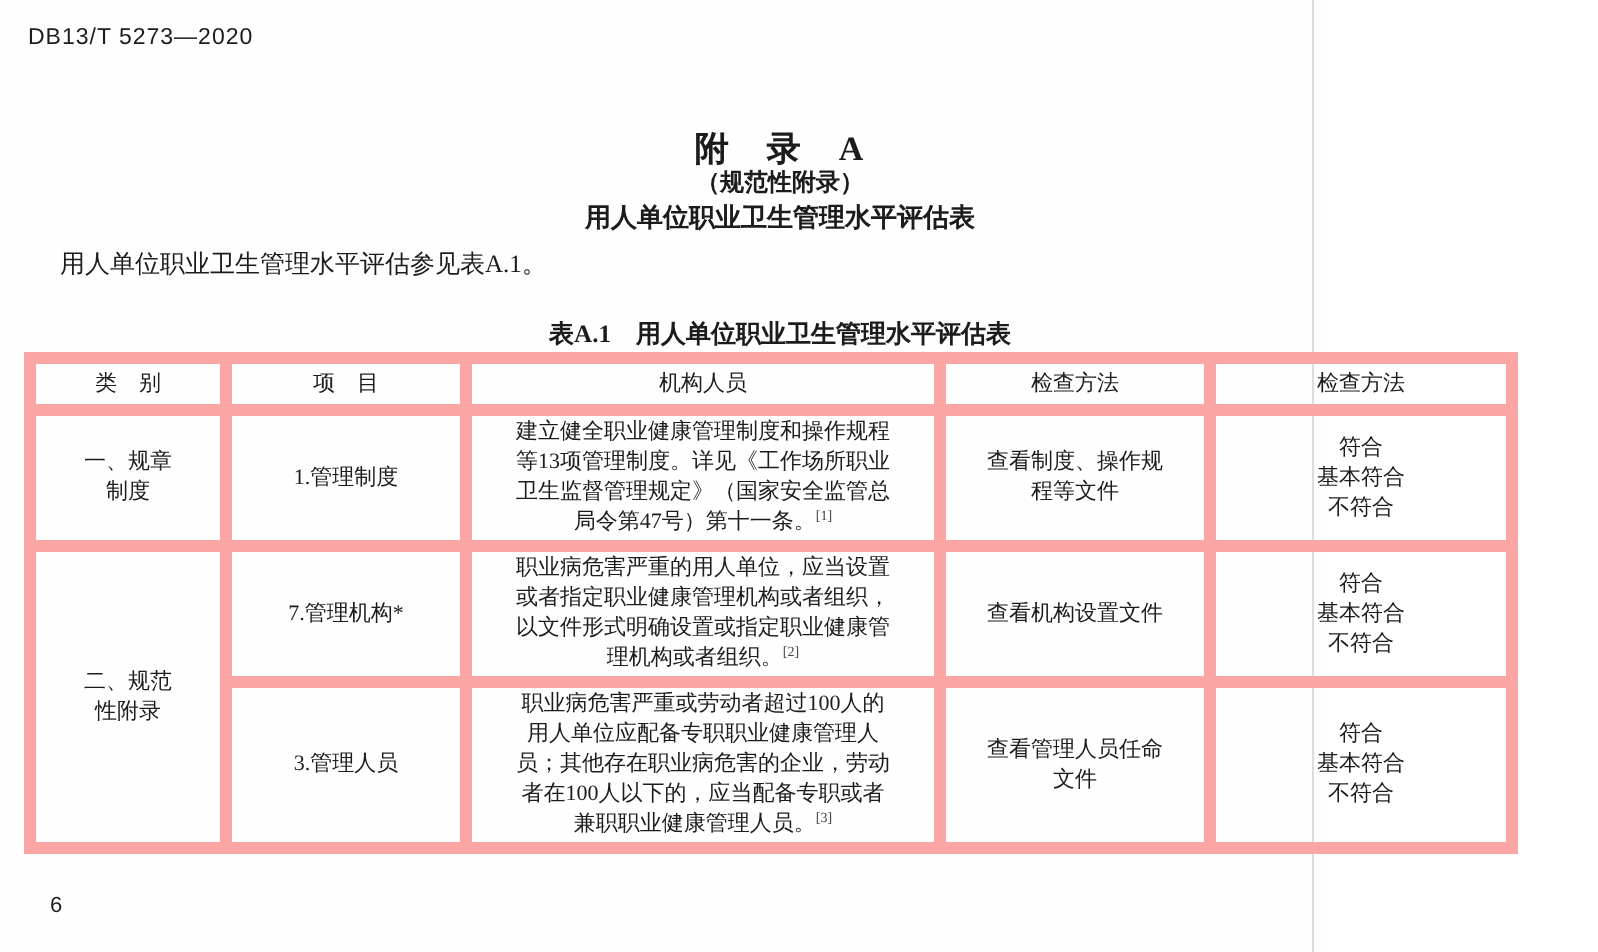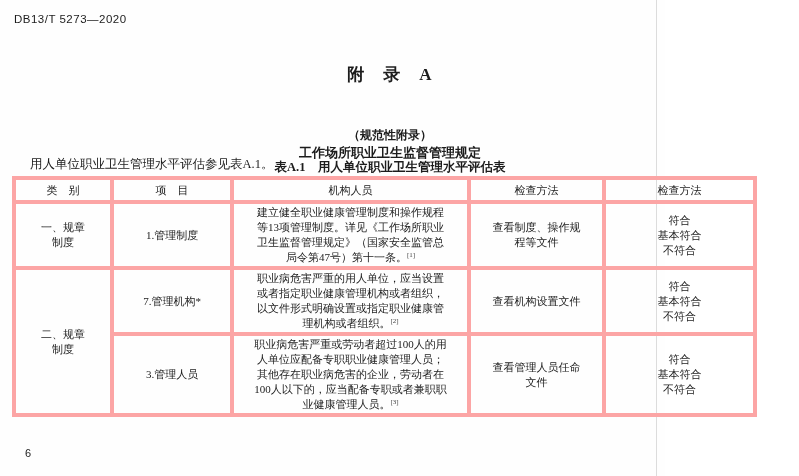--- a/index.html
+++ b/index.html
@@ -37,47 +37,47 @@
   }
   .title-block {
     position: absolute;
     left: 0;
     top: 66px;
     width: 780px;
     text-align: center;
     font-weight: bold;
   }
   .title-line1 { font-size: 17px; line-height: 17px; letter-spacing: 1px; }
-  .title-line2 { font-size: 12px; line-height: 17px; margin-top: 44px; }
+  .title-line2 { font-size: 12px; line-height: 17px; }
   .title-line3 { font-size: 13px; line-height: 17px; }
   .intro {
     position: absolute;
     left: 30px;
-    top: 156px;
+    top: 124px;
     font-size: 12.5px;
   }
   .table-caption {
     position: absolute;
     left: 0;
     top: 159px;
     width: 780px;
     text-align: center;
     font-weight: bold;
     font-size: 12.5px;
   }
   table.eval {
     position: absolute;
     left: 12px;
     top: 176px;
     width: 741px;
     border-collapse: collapse;
     table-layout: fixed;
   }
   table.eval th, table.eval td {
-    border: 4px solid #fca5a5;
+    border: 6px solid #fca5a5;
     font-size: 11px;
     line-height: 15px;
     font-weight: normal;
     text-align: center;
     vertical-align: middle;
     padding: 1px 20px;
     overflow: hidden;
   }
   table.eval th { height: 18px; }
   tr.data-row-1 td { height: 44px; }
@@ -104,21 +104,21 @@
 
 <div class="page">
 
   <div class="page-edge-line"></div>
 
   <div class="doc-code">DB13/T 5273—2020</div>
 
   <div class="title-block">
     <div class="title-line1">附　录　A</div>
     <div class="title-line2">（规范性附录）</div>
-    <div class="title-line3">工作场所职业卫生监督管理规定</div>
+    <div class="title-line3">用人单位职业卫生管理水平评估表</div>
   </div>
 
   <div class="intro">用人单位职业卫生管理水平评估参见表A.1。</div>
 
   <div class="table-caption">表A.1　用人单位职业卫生管理水平评估表</div>
 
   <table class="eval">
     <colgroup>
       <col style="width:98px">
       <col style="width:120px">
@@ -141,21 +141,21 @@
         <td>1.管理制度</td>
         <td class="req-cell"><span>建立健全职业健康管理制度和操作规程等13项管理制度。详见《工作场所职业卫生监督管理规定》（国家安全监管总局令第47号）第十一条。</span><sup>[1]</sup></td>
         <td>查看制度、操作规程等文件</td>
         <td>
           <span class="result-line">符合</span>
           <span class="result-line">基本符合</span>
           <span class="result-line">不符合</span>
         </td>
       </tr>
       <tr class="data-row-2">
-        <td rowspan="2">二、规章制度</td>
+        <td rowspan="2">二、规范性附录</td>
         <td>7.管理机构*</td>
         <td class="req-cell"><span>职业病危害严重的用人单位，应当设置或者指定职业健康管理机构或者组织，以文件形式明确设置或指定职业健康管理机构或者组织。</span><sup>[2]</sup></td>
         <td>查看机构设置文件</td>
         <td>
           <span class="result-line">符合</span>
           <span class="result-line">基本符合</span>
           <span class="result-line">不符合</span>
         </td>
       </tr>
       <tr class="data-row-3">

